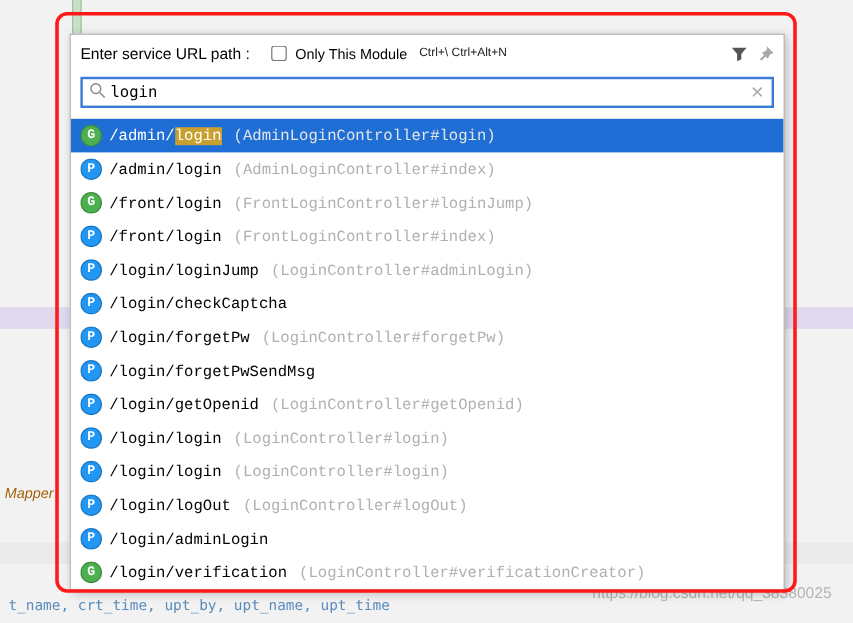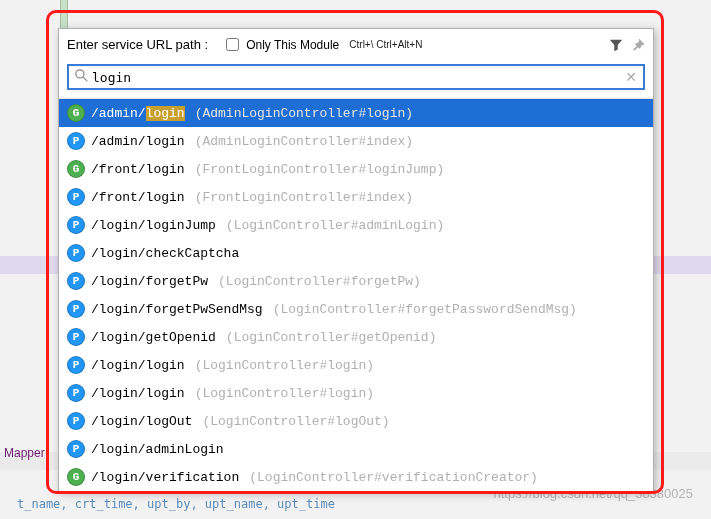--- a/index.html
+++ b/index.html
@@ -28,28 +28,29 @@
     top: 0;
     width: 8px;
     height: 480px;
     background: #c8e0c8;
     border-left: 1px solid #a0c0a0;
     border-right: 1px solid #a0c0a0;
   }
   .mapper-label {
     position: absolute;
     left: 0;
-    top: 444px;
+    top: 402px;
     font-size: 12px;
-    color: #701a75;
+    color: #a16207;
     padding: 2px 4px;
+    font-style: italic;
   }
   .bottom-text {
     position: absolute;
-    left: 11px;
+    left: 1px;
     bottom: 8px;
     font-size: 12px;
     color: #5a8cba;
     font-family: "Consolas", monospace;
     padding-left: 6px;
   }
   .watermark {
     position: absolute;
     right: 18px;
     bottom: 18px;
@@ -264,21 +265,20 @@
         <span class="path-text"><span>/login/checkCaptcha</span></span>
       </li>
       <li>
         <span class="badge P">P</span>
         <span class="path-text"><span>/login/forgetPw</span></span>
         <span class="controller-text">(LoginController#forgetPw)</span>
       </li>
       <li>
         <span class="badge P">P</span>
         <span class="path-text"><span>/login/forgetPwSendMsg</span></span>
-        <span class="controller-text">(LoginController#forgetPasswordSendMsg)</span>
       </li>
       <li>
         <span class="badge P">P</span>
         <span class="path-text"><span>/login/getOpenid</span></span>
         <span class="controller-text">(LoginController#getOpenid)</span>
       </li>
       <li>
         <span class="badge P">P</span>
         <span class="path-text"><span>/login/login</span></span>
         <span class="controller-text">(LoginController#login)</span>

